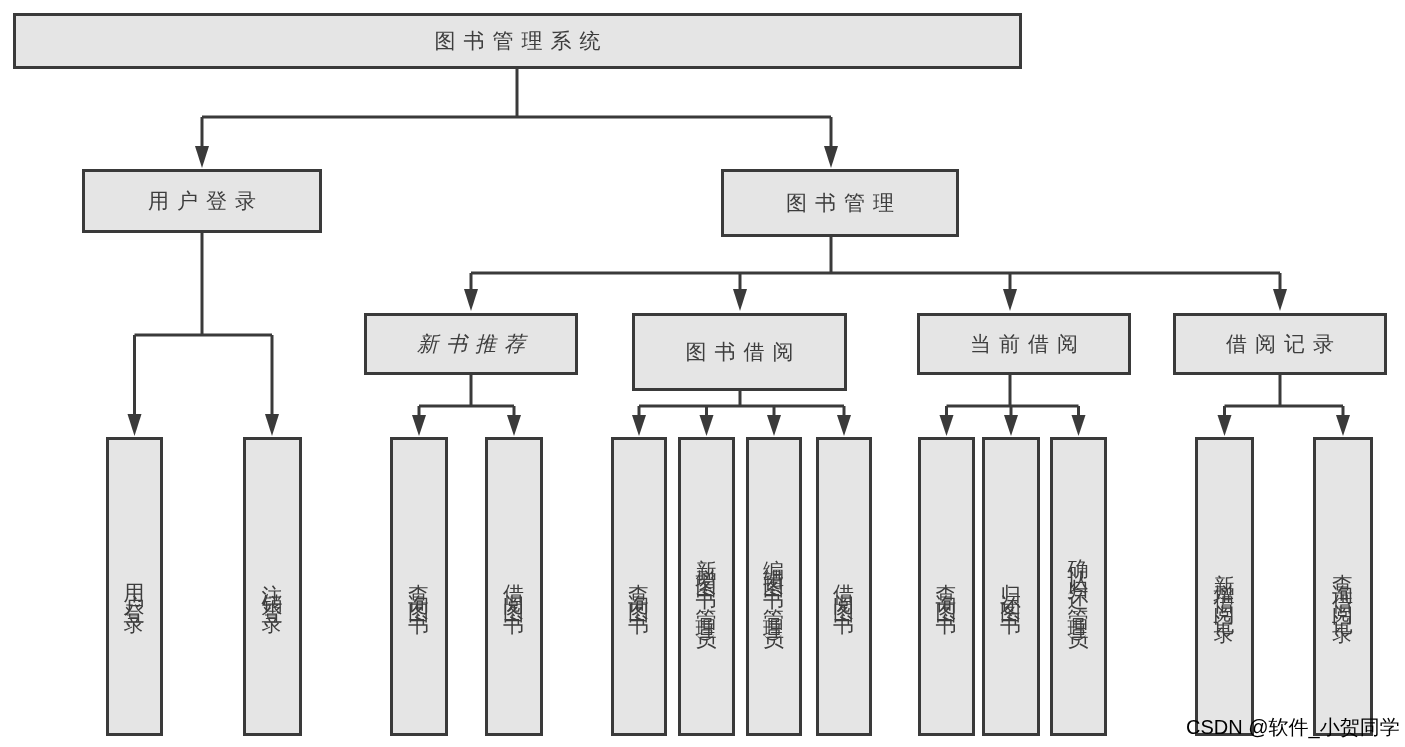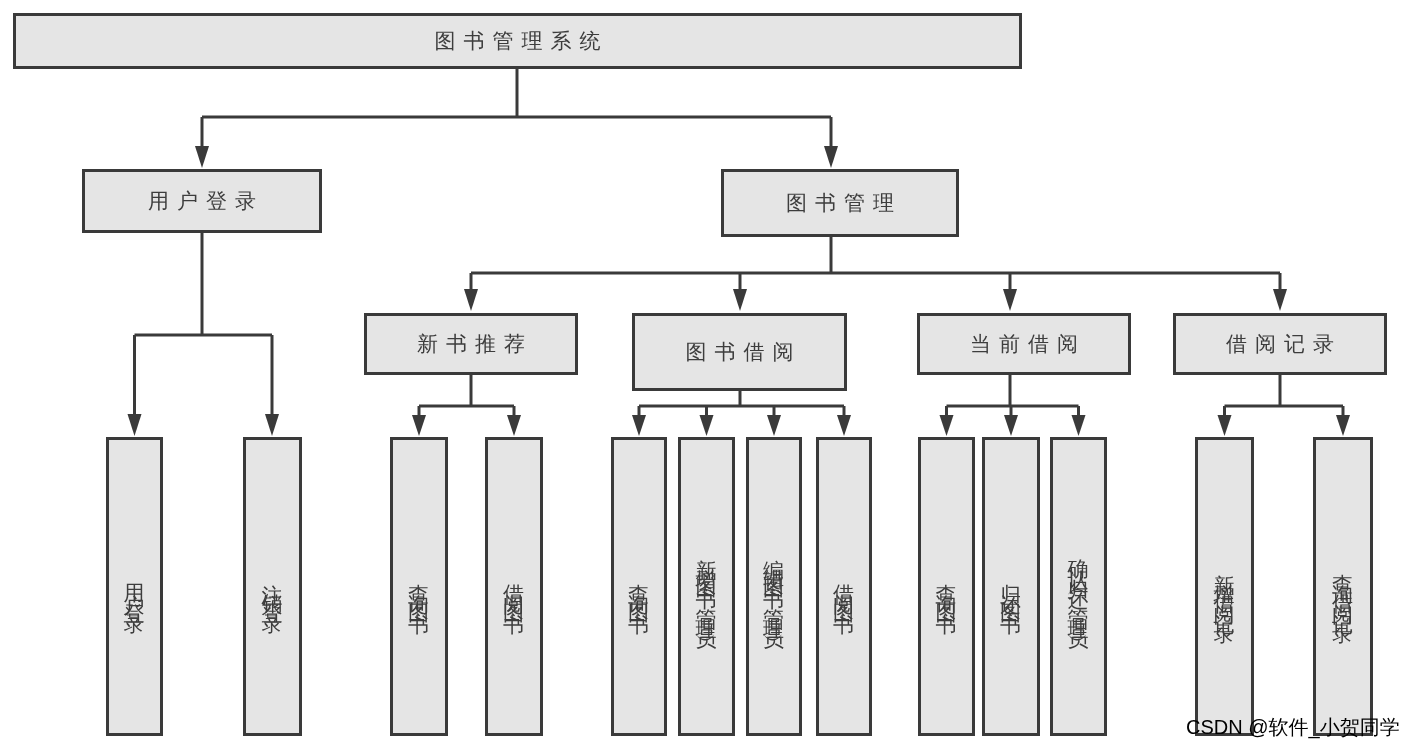--- a/index.html
+++ b/index.html
@@ -138,21 +138,21 @@
       <polygon points="1217.5,415 1231.5,415 1224.5,436"></polygon>
       <polygon points="1336,415 1350,415 1343,436"></polygon>
     </g>
   </svg>
 
   <div class="node h" style="left:13px; top:13px; width:1009px; height:56px;">图书管理系统</div>
 
   <div class="node h" style="left:82px; top:169px; width:240px; height:64px;">用户登录</div>
   <div class="node h" style="left:712px; top:169px; width:238px; height:68px;margin-left:9px;">图书管理</div>
 
-  <div class="node h" style="left:364px; top:313px; width:214px; height:62px;">新书推荐</div>
+  <div class="node h" style="left:364px; top:313px; width:214px; height:62px;font-style:italic;">新书推荐</div>
   <div class="node h" style="left:632px; top:313px; width:215px; height:78px;">图书借阅</div>
   <div class="node h" style="left:903px; top:313px; width:214px; height:62px;margin-left:14px;">当前借阅</div>
   <div class="node h" style="left:1173px; top:313px; width:214px; height:62px;text-align:right;">借阅记录</div>
 
   <div class="node leaf" style="left:106px; width:57px;">
     <span class="v">用户登录</span>
   </div>
   <div class="node leaf" style="left:243px; width:59px;">
     <span class="v">注销登录</span>
   </div>

